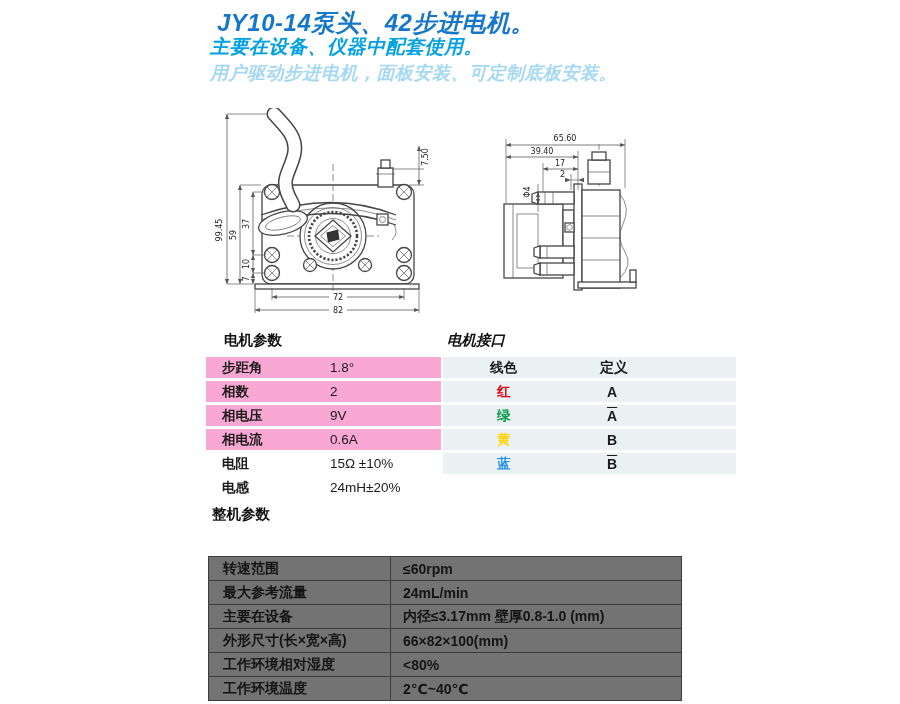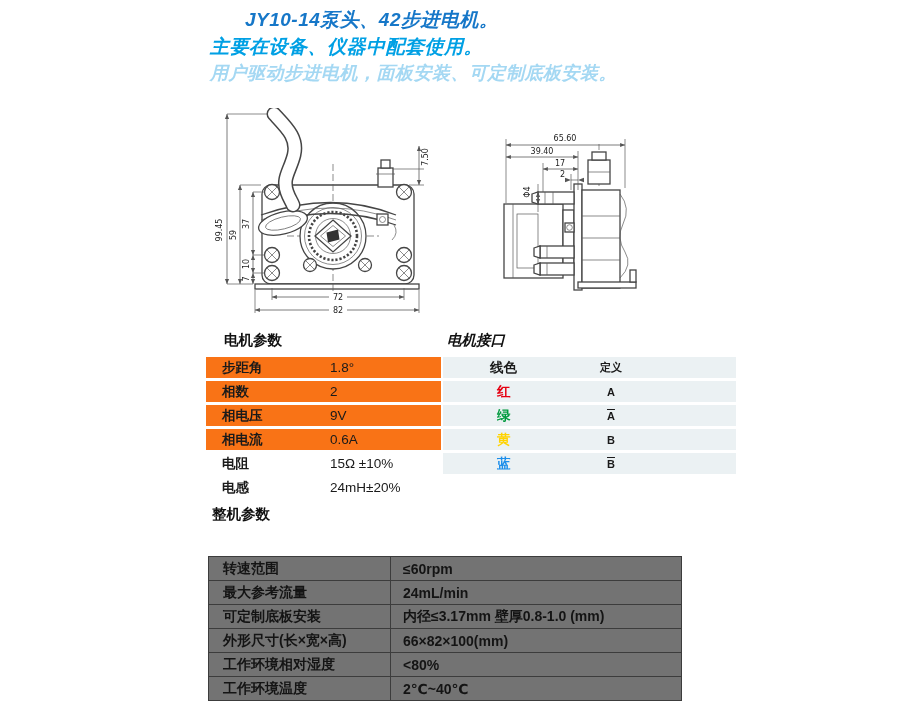--- a/index.html
+++ b/index.html
@@ -2,44 +2,44 @@
 <html><head>
 <meta charset="utf-8">
 <style>
   html,body { margin:0; padding:0; background:#fff; }
   .page {
     position:relative; width:900px; height:704px; background:#ffffff;
     font-family:"Liberation Sans","DejaVu Sans",sans-serif; overflow:hidden;
   }
   
   .hdr { position:absolute; font-style:italic; font-weight:bold; white-space:nowrap; letter-spacing:0.5px; }
-  .hdr1 { left:217px; top:7px;  font-size:19px; color:#1677c8;margin-left:28px; }
+  .hdr1 { left:217px; top:7px;  font-size:24px; color:#1677c8; }
   .hdr2 { left:210px; top:34px; font-size:19px; color:#00a0e4; }
   .hdr3 { left:210px; top:61px; font-size:18px; color:#a4d8f3; }
   
   .draw { position:absolute; }
   .ln   { stroke:#454545; stroke-width:1.3; fill:none; }
   .lnf  { stroke:#454545; stroke-width:1.3; fill:#ffffff; }
   .thin { stroke:#5a5a5a; stroke-width:0.7; fill:none; }
   .dim  { stroke:#5a5a5a; stroke-width:0.8; fill:none; marker-start:url(#ar); marker-end:url(#ar); }
   .dim2 { stroke:#5a5a5a; stroke-width:0.8; fill:none; marker-start:url(#ar2); marker-end:url(#ar2); }
   .dtxt { font-family:"DejaVu Sans",sans-serif; font-size:8px; fill:#222; }
   
   .sec-title { position:absolute; font-size:14.5px; font-weight:bold; color:#111; }
   
   .mp-table { position:absolute; left:206px; top:357px; width:235px; }
   .mp-row { height:21px; margin-bottom:3px; display:flex; align-items:center; }
-  .mp-row.shaded { background:#f97316; }
+  .mp-row.shaded { background:#f9a8d4; }
   .mp-label { width:108px; padding-left:16px; font-size:13.5px; font-weight:bold; color:#1a1a1a; }
   .mp-value { font-size:13.5px; font-weight:500; color:#1a1a1a; }
   
   .mi-table { position:absolute; left:443px; top:357px; width:293px; }
   .mi-row { height:21px; margin-bottom:3px; display:flex; align-items:center; background:#ebf1f3; }
   .mi-c1 { width:110px; padding-left:47px; font-size:13.5px; }
-  .mi-c2 { font-size:11px; }
+  .mi-c2 { font-size:14px; }
   .mi-head { font-weight:bold; color:#1a1a1a; }
   .mi-wire { font-weight:bold; padding-left:54px !important; }
   .mi-def { font-weight:600; color:#1a1a1a; }
   .bar { text-decoration:overline; }
   
   .zp-table { position:absolute; left:208px; top:556px; width:472px; border:1.7px solid #3c3c3c; background:#737373; }
   .zp-row { display:flex; height:23px; align-items:center; border-top:1.6px solid #3c3c3c; }
   .zp-row:first-child { border-top:none; }
   .zp-c1 { width:182px; box-sizing:border-box; padding-left:14px; border-right:1.6px solid #3c3c3c; height:100%; display:flex; align-items:center; font-size:14px; font-weight:bold; color:#141414; }
   .zp-c2 { padding-left:12px; font-size:14px; font-weight:bold; color:#141414; }
@@ -269,21 +269,21 @@
   <div class="zp-table">
     <div class="zp-row">
       <span class="zp-c1">转速范围</span>
       <span class="zp-c2">≤60rpm</span>
     </div>
     <div class="zp-row">
       <span class="zp-c1">最大参考流量</span>
       <span class="zp-c2">24mL/min</span>
     </div>
     <div class="zp-row">
-      <span class="zp-c1">可定制底板安装</span>
+      <span class="zp-c1">主要在设备</span>
       <span class="zp-c2">内径≤3.17mm 壁厚0.8-1.0 (mm)</span>
     </div>
     <div class="zp-row">
       <span class="zp-c1">外形尺寸(长×宽×高)</span>
       <span class="zp-c2">66×82×100(mm)</span>
     </div>
     <div class="zp-row">
       <span class="zp-c1">工作环境相对湿度</span>
       <span class="zp-c2">&lt;80%</span>
     </div>

